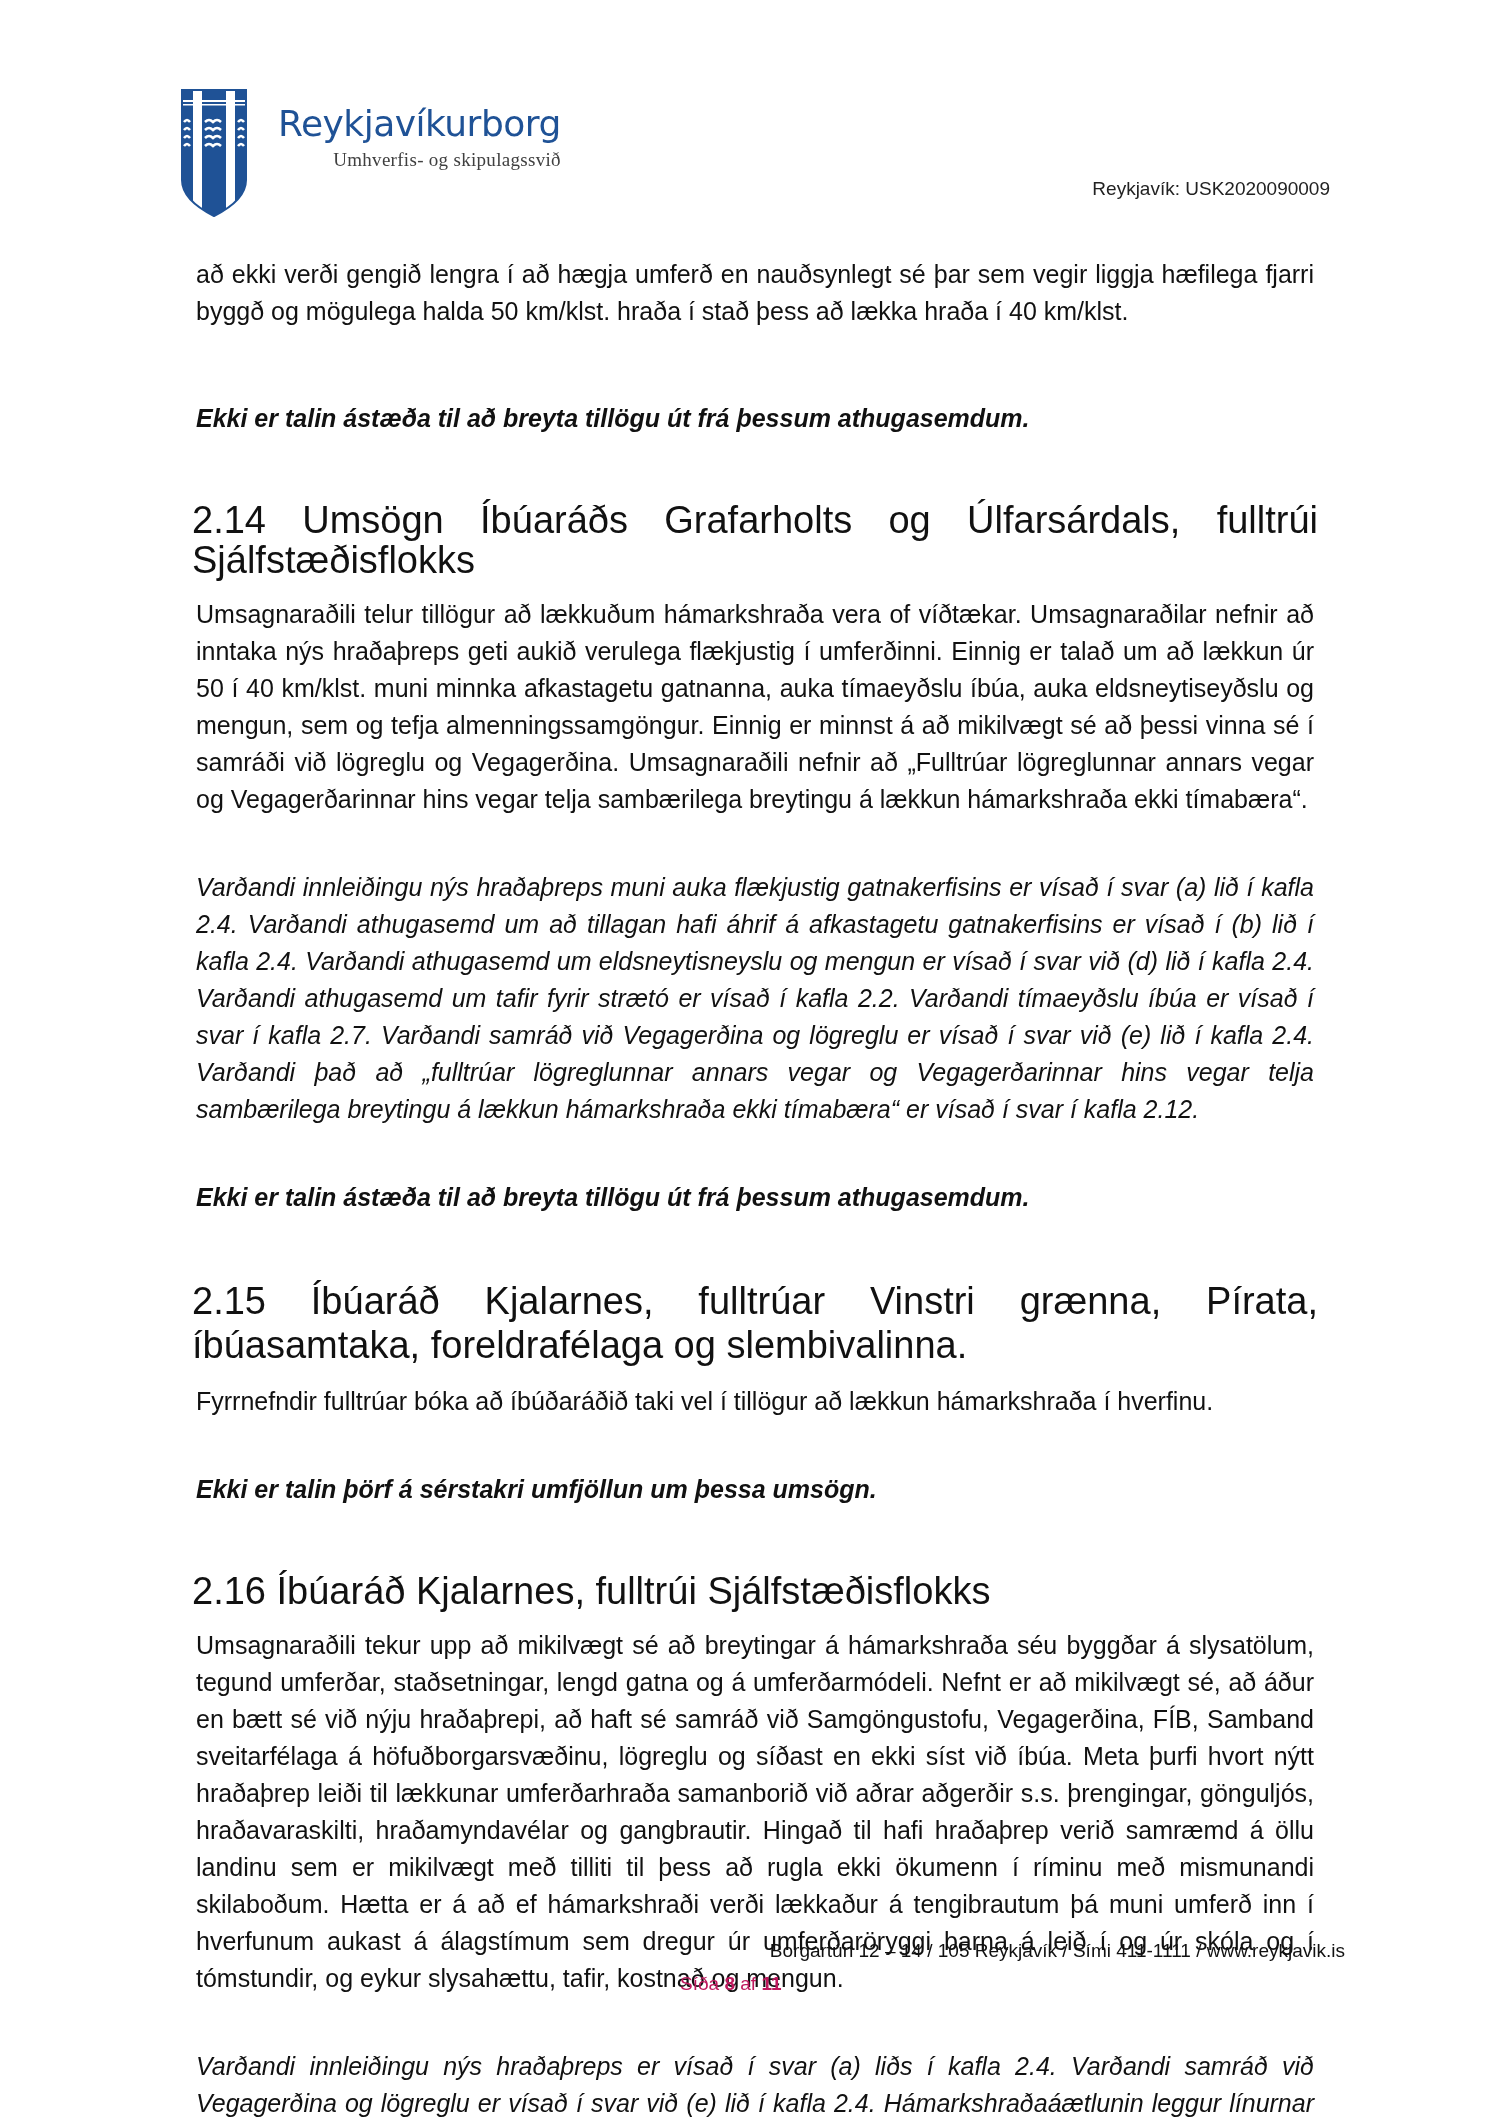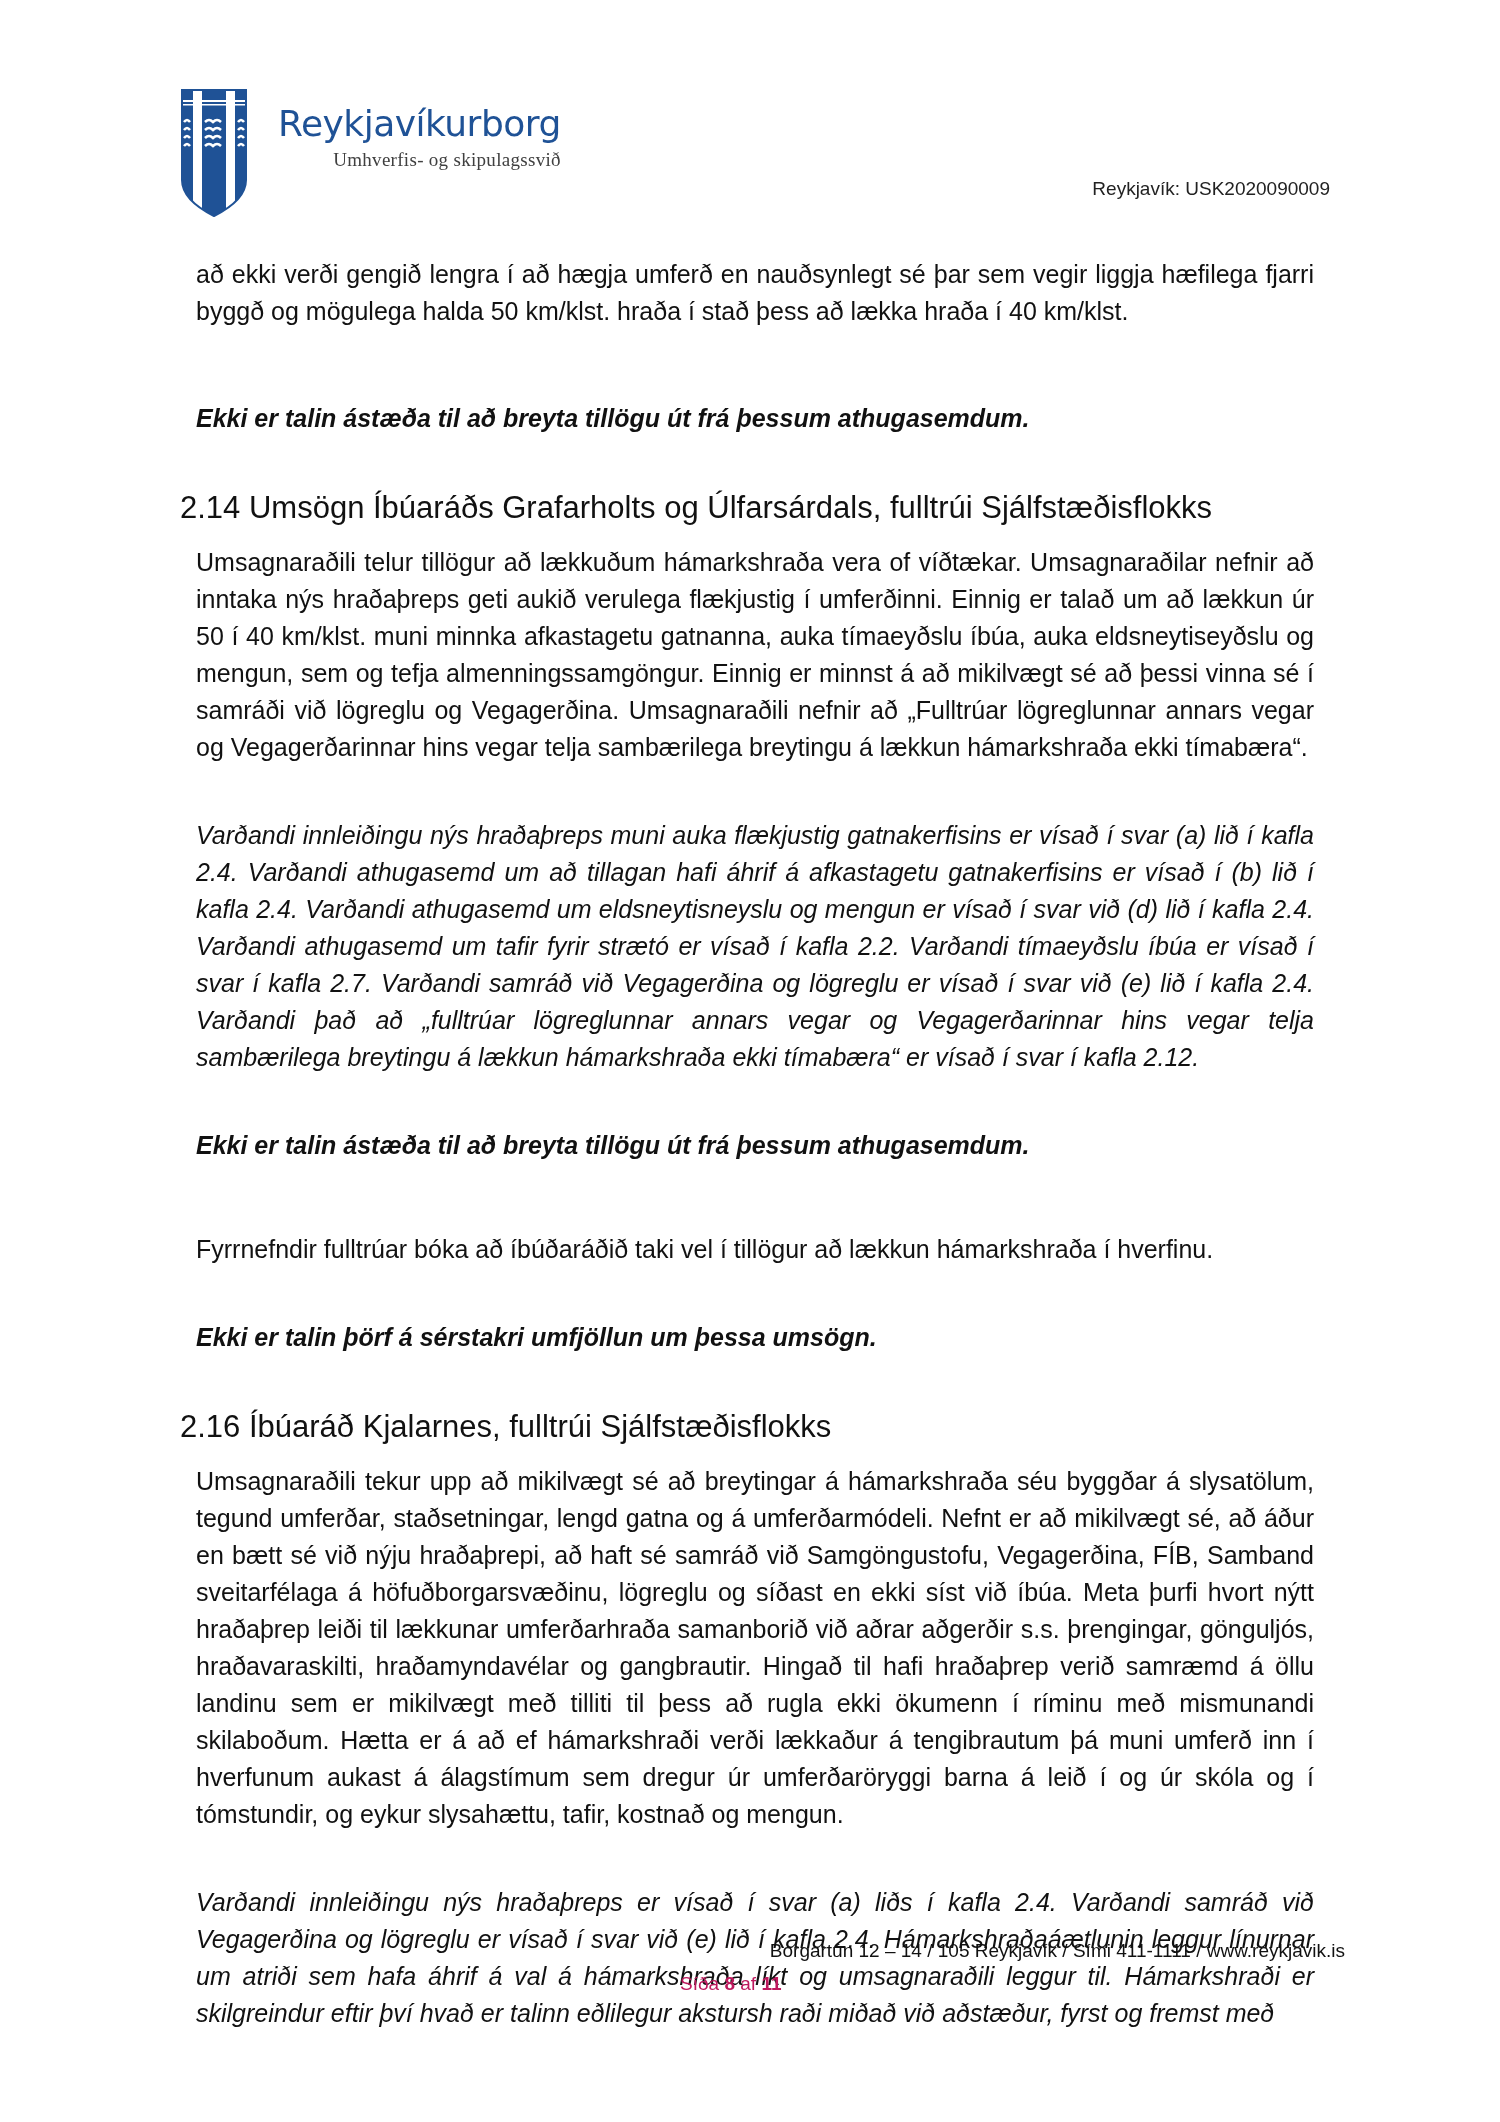--- a/index.html
+++ b/index.html
@@ -14,21 +14,21 @@
   .brand-sub { font-family: Liberation Serif, serif; font-size: 19px; color: #404040; line-height: 28px; margin-top: 2px; letter-spacing: 0.3px; }
   .case-no { position: absolute; right: 170px; top: 178px; font-size: 19px; color: #222; }
 
   
   .content { position: absolute; left: 180px; top: 240px; width: 1150px; }
   p { margin: 16px; font-size: 25px; line-height: 37px; text-align: justify; }
   p.italic { font-style: italic; }
   p.verdict { font-style: italic; font-weight: bold; }
   .gap { height: 19px; }
   .gap-lg { height: 35px; }
-  h2 { margin: 0; font-weight: normal; font-size: 31px; line-height: 40px; color: #111; text-align: justify; }
+  h2 { margin: 12px; font-weight: normal; font-size: 38px; line-height: 40px; color: #111; text-align: justify; }
   h2.two-line { line-height: 44px; }
 
   
   .footer-addr { position: absolute; right: 155px; top: 1940px; font-size: 19px; color: #111; text-align: right; }
   .footer-page { position: absolute; left: 680px; top: 1973px; font-size: 19px; color: #be185d; }
   .footer-page b { font-weight: bold; }
 </style>
 </head>
 <body>
 
@@ -82,20 +82,21 @@
       <h2>2.14 Umsögn Íbúaráðs Grafarholts og Úlfarsárdals, fulltrúi Sjálfstæðisflokks</h2>
       <p>Umsagnaraðili telur tillögur að lækkuðum hámarkshraða vera of víðtækar. Umsagnaraðilar nefnir að inntaka nýs hraðaþreps geti aukið verulega flækjustig í umferðinni. Einnig er talað um að lækkun úr 50 í 40 km/klst. muni minnka afkastagetu gatnanna, auka tímaeyðslu íbúa, auka eldsneytiseyðslu og mengun, sem og tefja almenningssamgöngur. Einnig er minnst á að mikilvægt sé að þessi vinna sé í samráði við lögreglu og Vegagerðina. Umsagnaraðili nefnir að „Fulltrúar lögreglunnar annars vegar og Vegagerðarinnar hins vegar telja sambærilega breytingu á lækkun hámarkshraða ekki tímabæra“.</p>
       <div class="gap"></div>
       <p class="italic">Varðandi innleiðingu nýs hraðaþreps muni auka flækjustig gatnakerfisins er vísað í svar (a) lið í kafla 2.4. Varðandi athugasemd um að tillagan hafi áhrif á afkastagetu gatnakerfisins er vísað í (b) lið í kafla 2.4. Varðandi athugasemd um eldsneytisneyslu og mengun er vísað í svar við (d) lið í kafla 2.4. Varðandi athugasemd um tafir fyrir strætó er vísað í kafla 2.2. Varðandi tímaeyðslu íbúa er vísað í svar í kafla 2.7. Varðandi samráð við Vegagerðina og lögreglu er vísað í svar við (e) lið í kafla 2.4. Varðandi það að „fulltrúar lögreglunnar annars vegar og Vegagerðarinnar hins vegar telja sambærilega breytingu á lækkun hámarkshraða ekki tímabæra“ er vísað í svar í kafla 2.12.</p>
       <div class="gap"></div>
       <p class="verdict">Ekki er talin ástæða til að breyta tillögu út frá þessum athugasemdum.</p>
     </section>
     <div class="gap-lg"></div>
 
     <section>
+      <h2 class="two-line">2.15 Íbúaráð Kjalarnes, fulltrúar Vinstri grænna, Pírata, íbúasamtaka, foreldrafélaga og slembivalinna.</h2>
       <p>Fyrrnefndir fulltrúar bóka að íbúðaráðið taki vel í tillögur að lækkun hámarkshraða í hverfinu.</p>
       <div class="gap"></div>
       <p class="verdict">Ekki er talin þörf á sérstakri umfjöllun um þessa umsögn.</p>
     </section>
     <div class="gap-lg"></div>
 
     <section>
       <h2>2.16 Íbúaráð Kjalarnes, fulltrúi Sjálfstæðisflokks</h2>
       <p>Umsagnaraðili tekur upp að mikilvægt sé að breytingar á hámarkshraða séu byggðar á slysatölum, tegund umferðar, staðsetningar, lengd gatna og á umferðarmódeli. Nefnt er að mikilvægt sé, að áður en bætt sé við nýju hraðaþrepi, að haft sé samráð við Samgöngustofu, Vegagerðina, FÍB, Samband sveitarfélaga á höfuðborgarsvæðinu, lögreglu og síðast en ekki síst við íbúa. Meta þurfi hvort nýtt hraðaþrep leiði til lækkunar umferðarhraða samanborið við aðrar aðgerðir s.s. þrengingar, gönguljós, hraðavaraskilti, hraðamyndavélar og gangbrautir. Hingað til hafi hraðaþrep verið samræmd á öllu landinu sem er mikilvægt með tilliti til þess að rugla ekki ökumenn í ríminu með mismunandi skilaboðum. Hætta er á að ef hámarkshraði verði lækkaður á tengibrautum þá muni umferð inn í hverfunum aukast á álagstímum sem dregur úr umferðaröryggi barna á leið í og úr skóla og í tómstundir, og eykur slysahættu, tafir, kostnað og mengun.</p>
       <div class="gap"></div>

